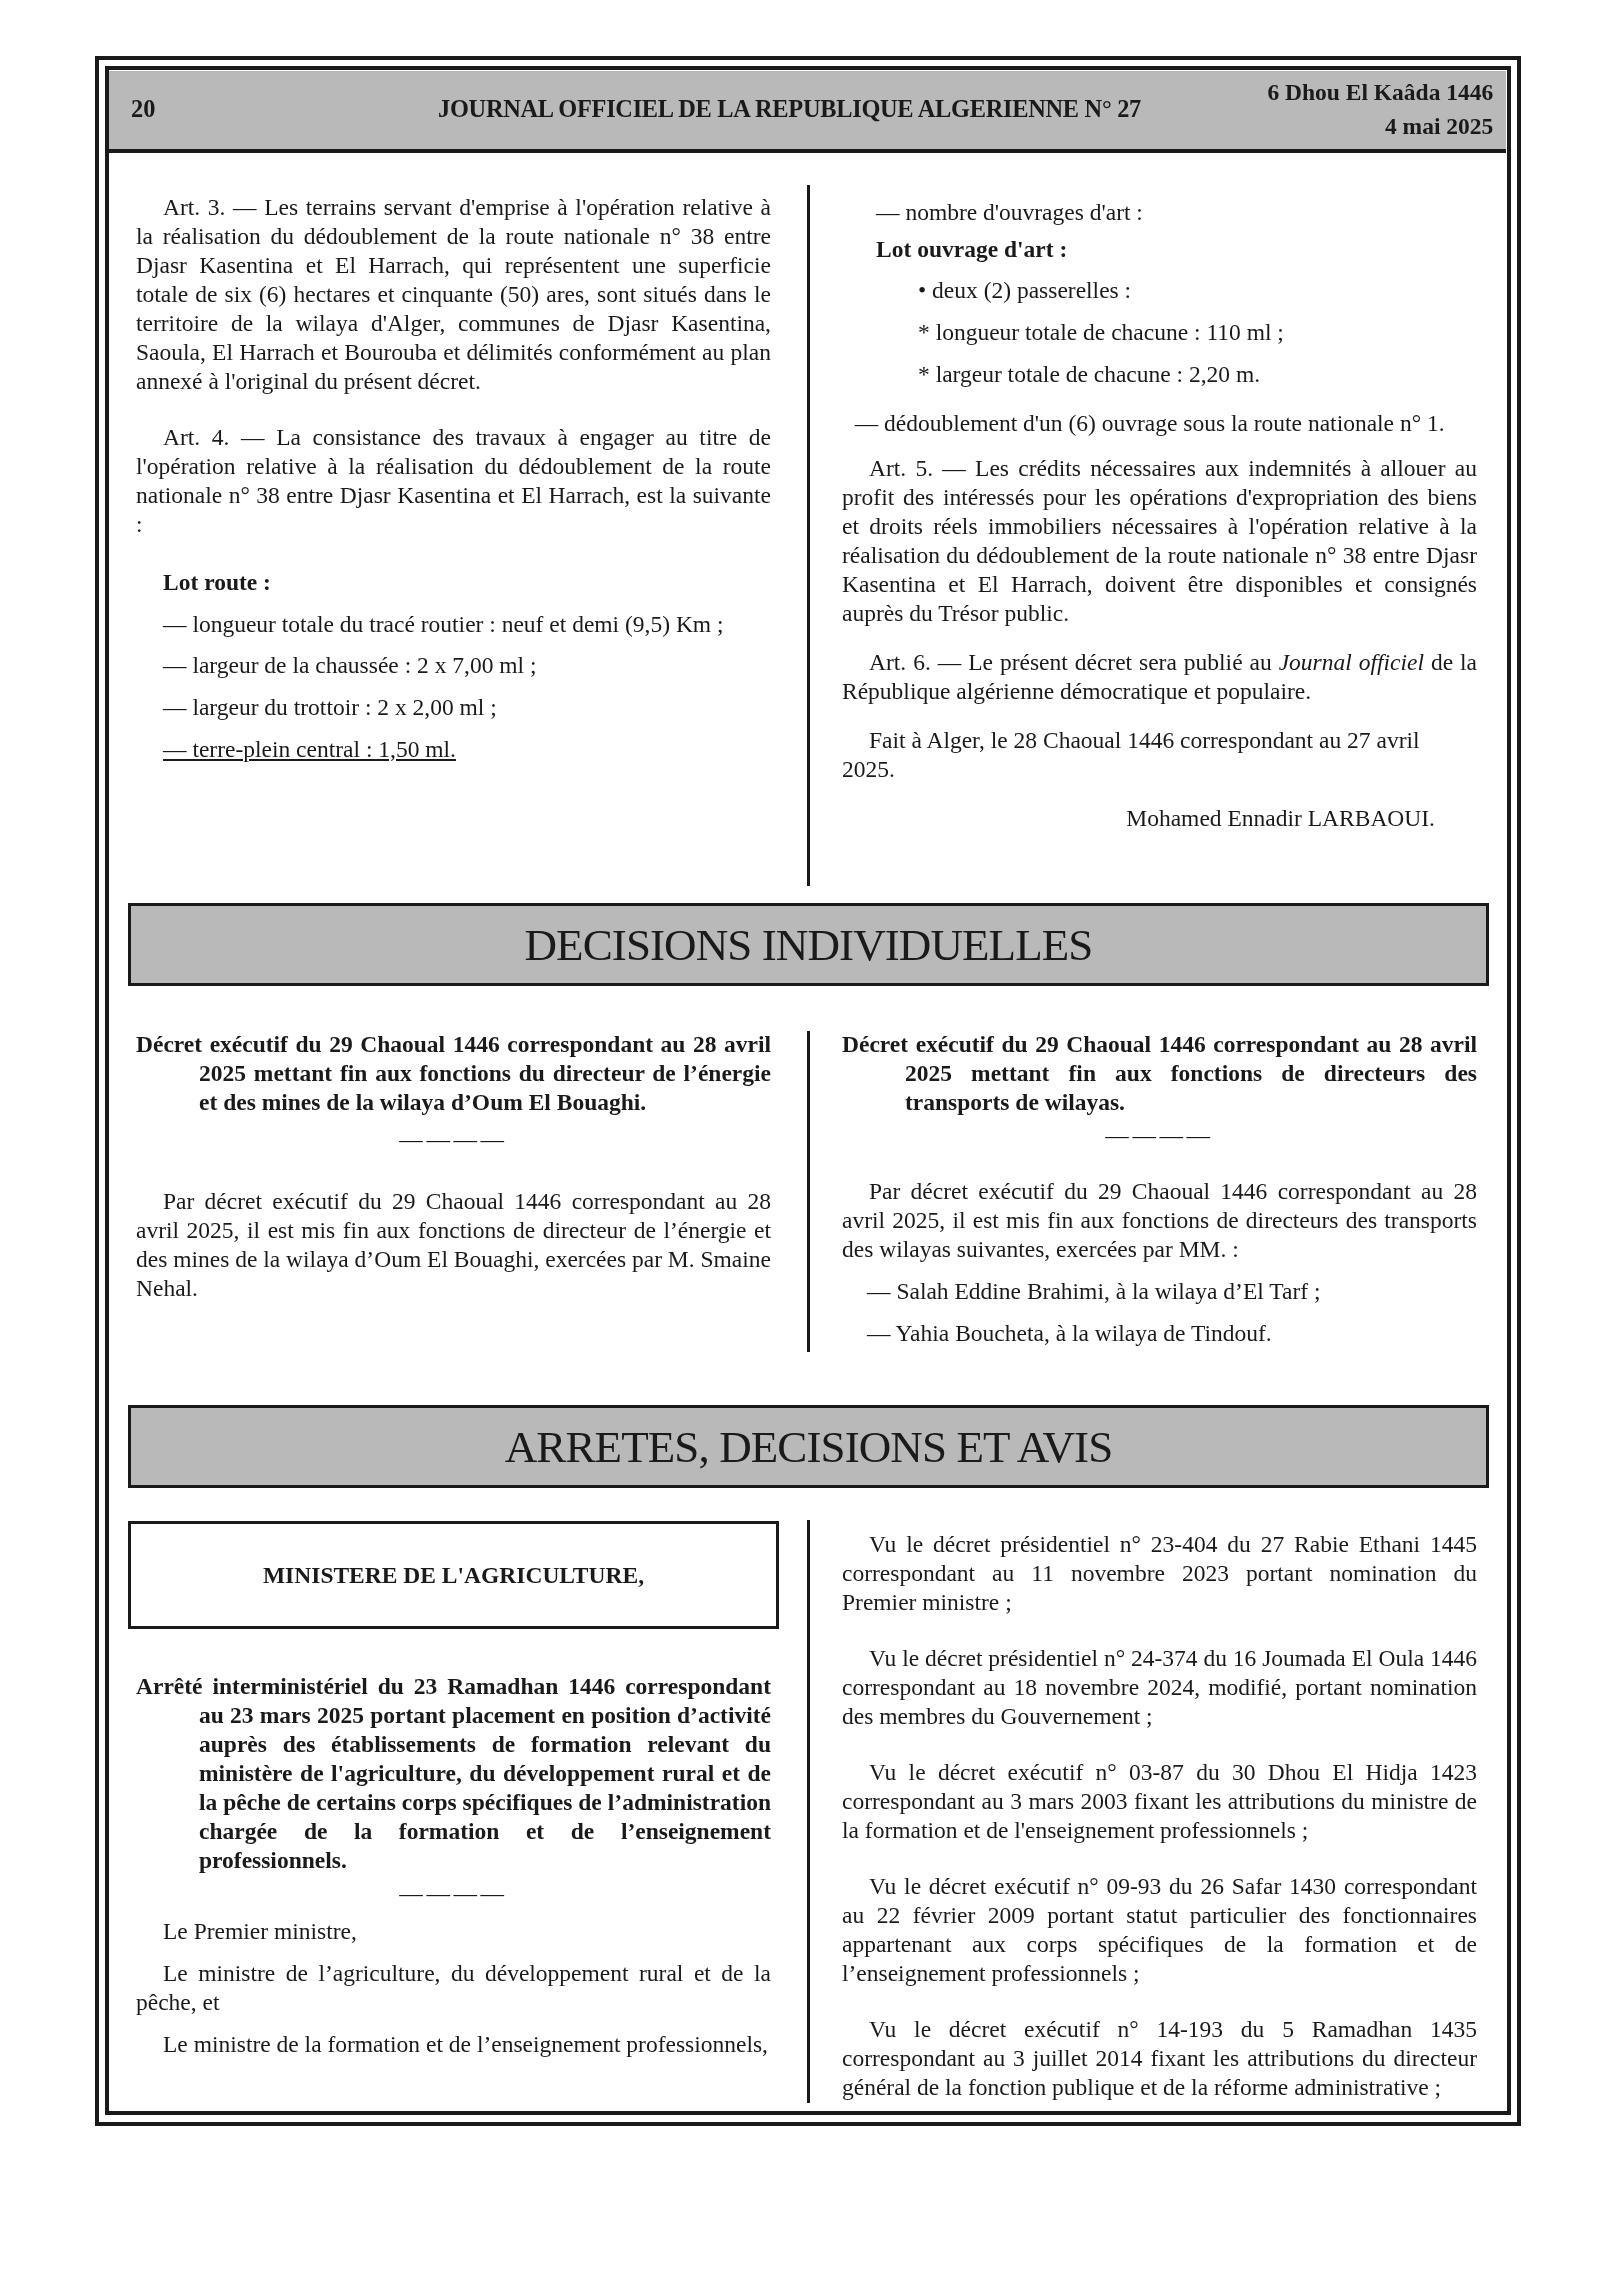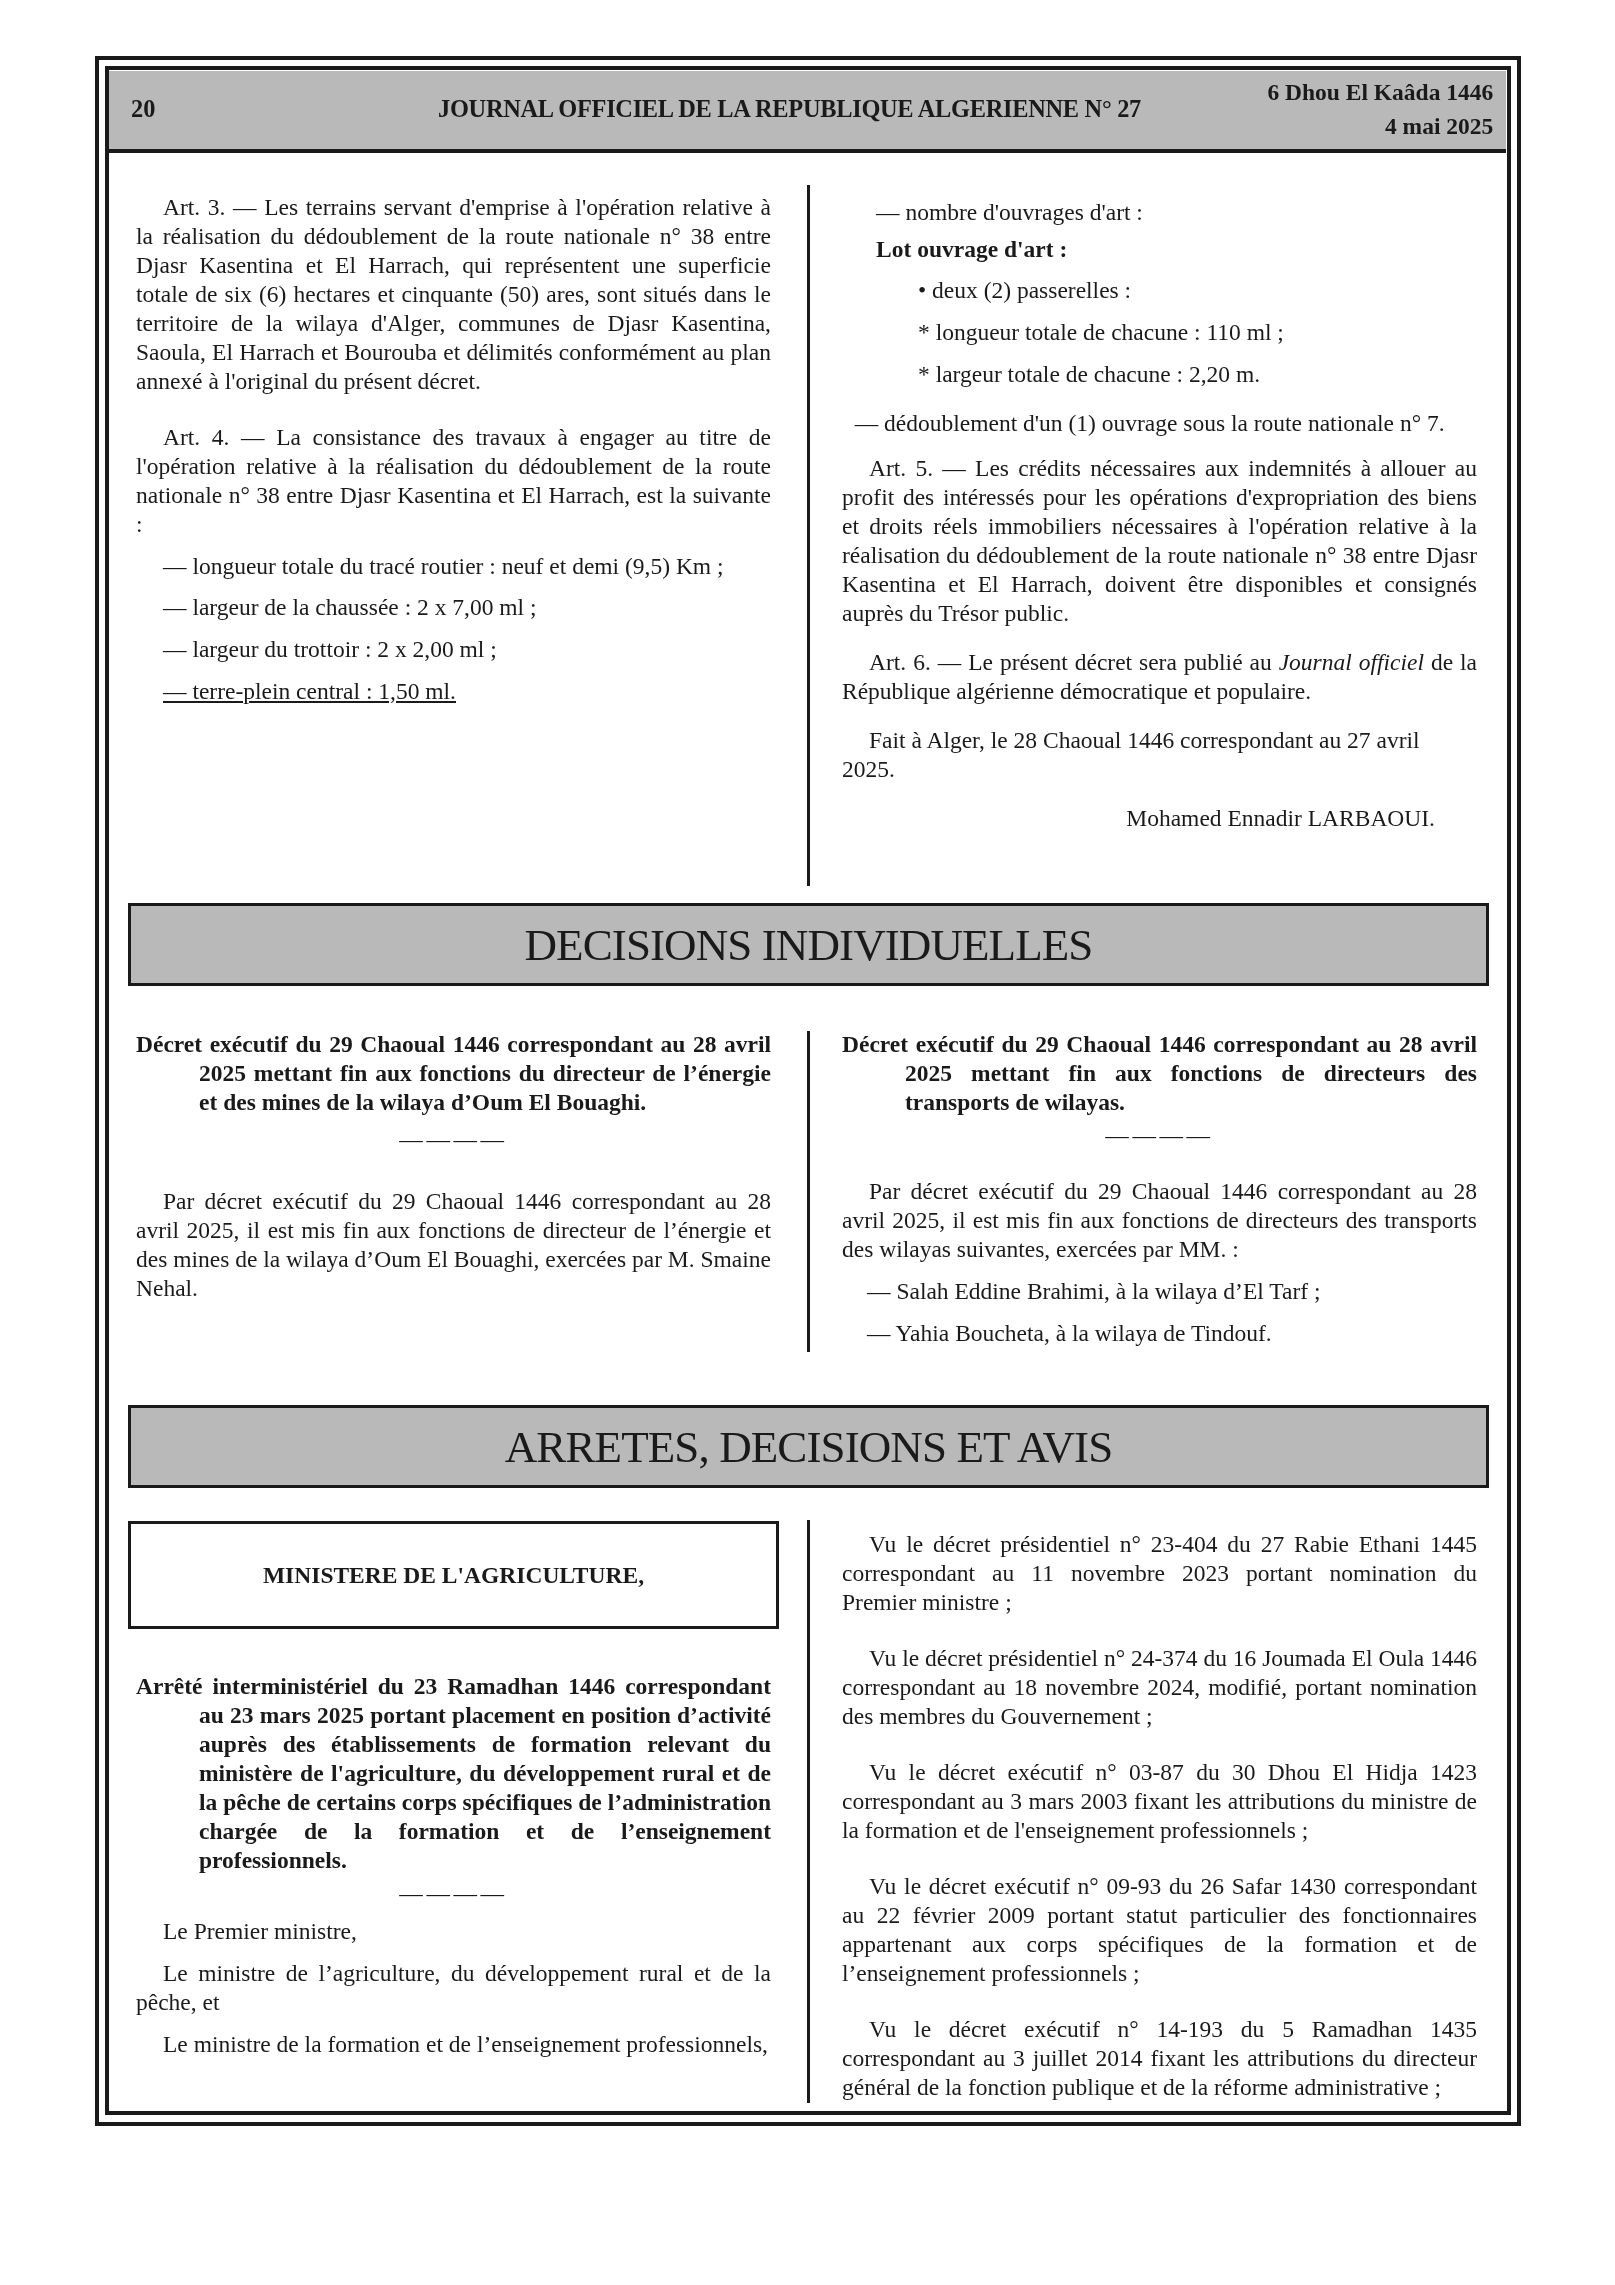--- a/index.html
+++ b/index.html
@@ -60,35 +60,36 @@
   <div class="h-title">JOURNAL OFFICIEL DE LA REPUBLIQUE ALGERIENNE N° 27</div>
   <div class="h-dates">
     <div>6 Dhou El Kaâda 1446</div>
     <div>4 mai 2025</div>
   </div>
 </div>
 
 <div class="col" style="left:128px; top:185px; width:651px;">
   <p class="indent">Art. 3. — Les terrains servant d'emprise à l'opération relative à la réalisation du dédoublement de la route nationale n° 38 entre Djasr Kasentina et El Harrach, qui représentent une superficie totale de six (6) hectares et cinquante (50) ares, sont situés dans le territoire de la wilaya d'Alger, communes de Djasr Kasentina, Saoula, El Harrach et Bourouba et délimités conformément au plan annexé à l'original du présent décret.</p>
   <p class="indent" style="margin-top:27px;">Art. 4. — La consistance des travaux à engager au titre de l'opération relative à la réalisation du dédoublement de la route nationale n° 38 entre Djasr Kasentina et El Harrach, est la suivante :</p>
+  <p class="item bold" style="margin-top:29px;">Lot route :</p>
   <p class="item" style="margin-top:12.7px;">— longueur totale du tracé routier : neuf et demi (9,5) Km ;</p>
   <p class="item" style="margin-top:12.7px;">— largeur de la chaussée : 2 x 7,00 ml ;</p>
   <p class="item" style="margin-top:12.7px;">— largeur du trottoir : 2 x 2,00 ml ;</p>
   <p class="item" style="margin-top:12.7px;text-decoration:underline;">— terre-plein central : 1,50 ml.</p>
 </div>
 
 <div class="vsep" style="top:185px; height:701px;"></div>
 
 <div class="col" style="left:834px; top:185px; width:651px;">
   <p class="item" style="padding-left:34px; margin-top:12.7px;">— nombre d'ouvrages d'art :</p>
   <p class="item bold" style="padding-left:34px;">Lot ouvrage d'art :</p>
   <p class="item2" style="margin-top:12.7px; padding-left:76px;">• deux (2) passerelles :</p>
   <p class="item2" style="margin-top:12.7px; padding-left:76px;">* longueur totale de chacune : 110 ml ;</p>
   <p class="item2" style="margin-top:12.7px; padding-left:76px;">* largeur totale de chacune : 2,20 m.</p>
-  <p class="item" style="padding-left:12.7px; margin-top:20px;">— dédoublement d'un (1) ouvrage sous la route nationale n° 7.</p>
+  <p class="item" style="padding-left:12.7px; margin-top:20px;">— dédoublement d'un (6) ouvrage sous la route nationale n° 1.</p>
   <p class="indent" style="margin-top:16.3px;">Art. 5. — Les crédits nécessaires aux indemnités à allouer au profit des intéressés pour les opérations d'expropriation des biens et droits réels immobiliers nécessaires à l'opération relative à la réalisation du dédoublement de la route nationale n° 38 entre Djasr Kasentina et El Harrach, doivent être disponibles et consignés auprès du Trésor public.</p>
   <p class="indent" style="margin-top:20px;">
     <span>Art. 6. — Le présent décret sera publié au </span><em class="it">Journal officiel</em><span> de la République algérienne démocratique et populaire.</span>
   </p>
   <p class="indent" style="margin-top:20px; text-align:left;">Fait à Alger, le 28 Chaoual 1446 correspondant au 27 avril 2025.</p>
   <p class="right" style="margin-top:20px; padding-right:42px;">Mohamed Ennadir LARBAOUI.</p>
 </div>
 
 <div class="banner" style="top:903px;">
   <span>DECISIONS INDIVIDUELLES</span>

